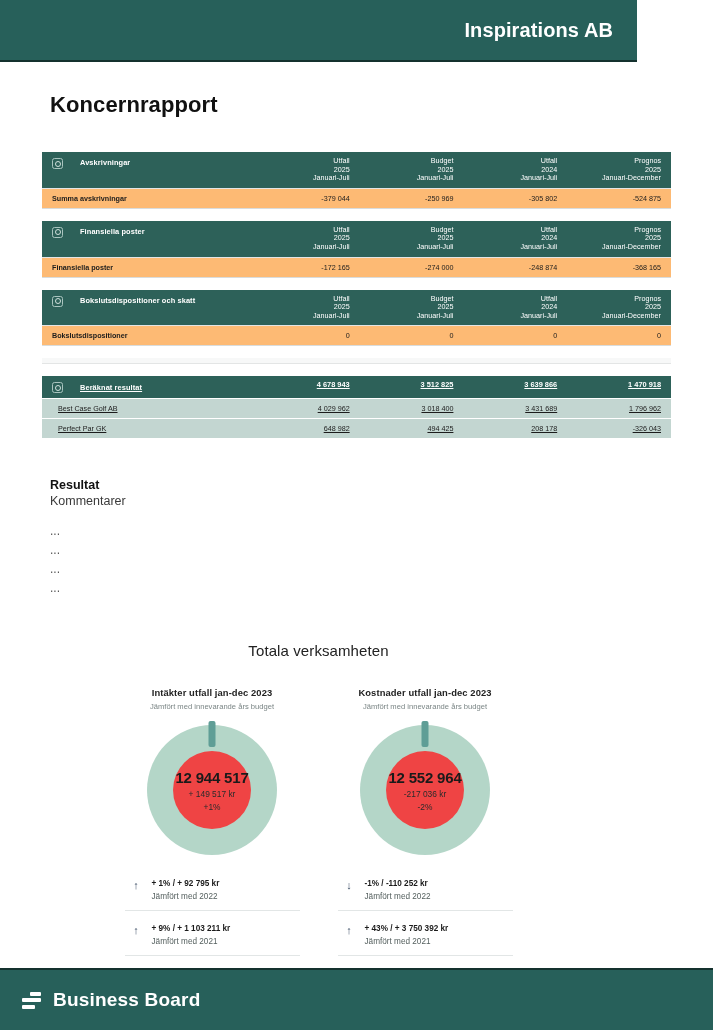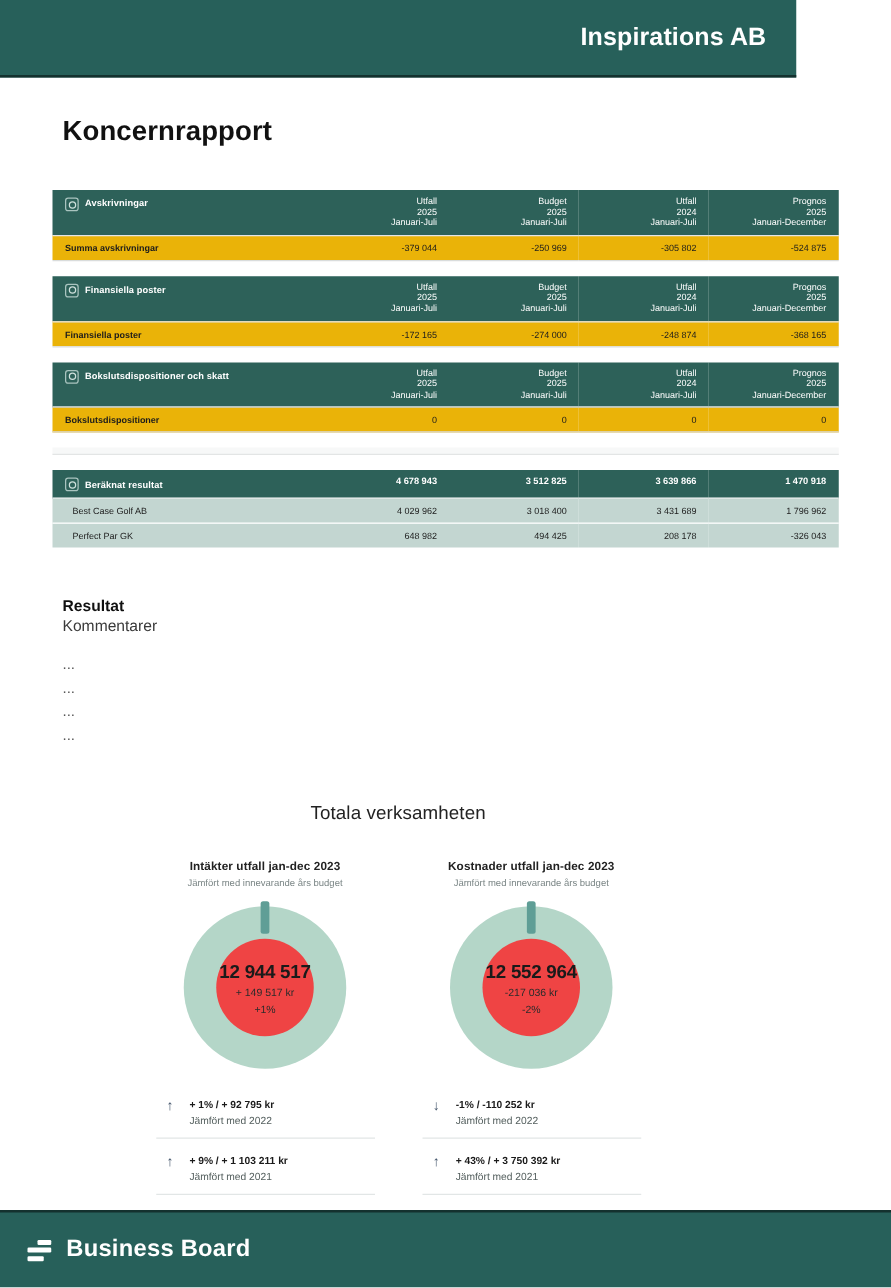--- a/index.html
+++ b/index.html
@@ -70,21 +70,21 @@
   }
   .tbl .sec-head td.num {
     text-align: right;
     font-weight: normal;
     white-space: pre-line;
   }
 
   .sec-title-wrap {
     display: flex;
     align-items: center;
-    gap: 5px;
+    gap: 17px;
     padding-top: 1px;
   }
   .sq-icon {
     width: 11px;
     height: 11px;
     border: 1px solid #a9c4bf;
     border-radius: 2.5px;
     display: inline-flex;
     align-items: center;
     justify-content: center;
@@ -93,37 +93,38 @@
   .sq-icon::after {
     content: "";
     width: 4px;
     height: 4px;
     border: 1px solid #cfe0dc;
     border-radius: 50%;
   }
   .sec-title-text { font-size: 7.4px; font-weight: bold; letter-spacing: 0.1px; }
 
   .tbl tbody td {
-    background: #eab308;
+    background: #fdba74;
     font-size: 7.2px;
     padding: 5px 10px;
     border-bottom: 1px solid #e3e5e5;
     color: #1c1c1c;
   }
   .tbl tbody td.lbl { font-weight: bold; }
   .tbl tbody td.num { text-align: right; }
   .tbl tbody tr:last-child td { border-bottom: 1px solid #d9dcdc; }
 
   
   .tbl-result .sec-head td { background: #2d6159; font-size: 7.4px; }
   .tbl-result .sec-head td.num { font-weight: bold; }
   .tbl-result tbody td {
     background: #c3d6d1;
     border-bottom: 1px solid #ffffff;
     font-weight: normal;
+    text-decoration: underline;
   }
   .tbl-result tbody td.lbl { font-weight: normal; padding-left: 16px; }
   .tbl-result tbody tr:last-child td { border-bottom: none; }
 
   .spacer-line {
     height: 6px;
     border-bottom: 1px solid #e3e5e5;
     background: #f7f8f8;
     width: 629px;
     margin-bottom: 12px;

